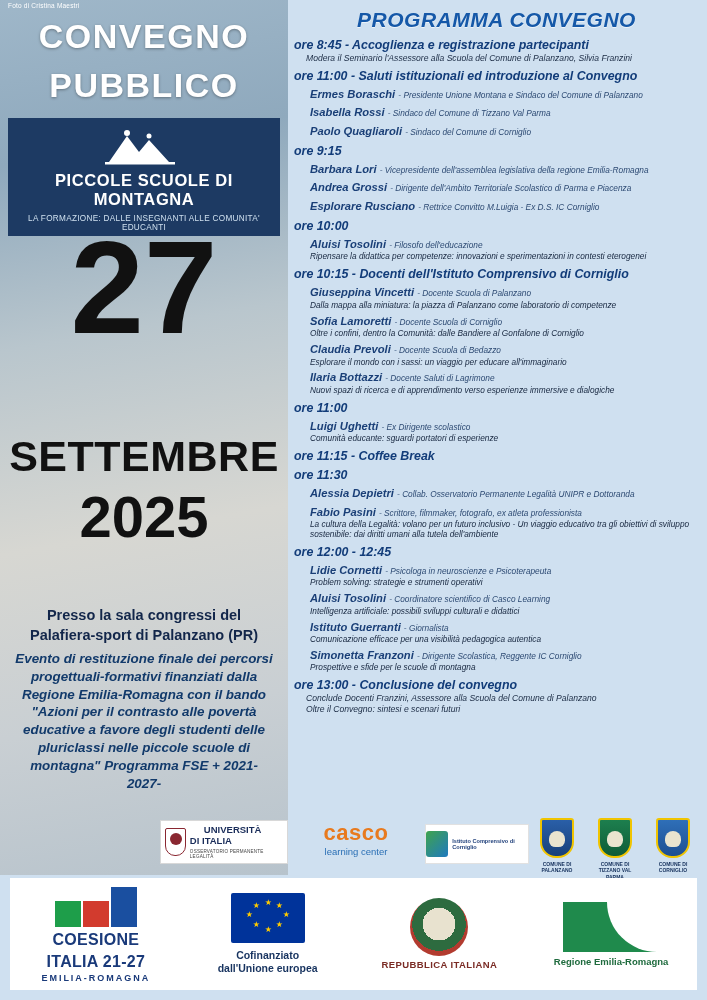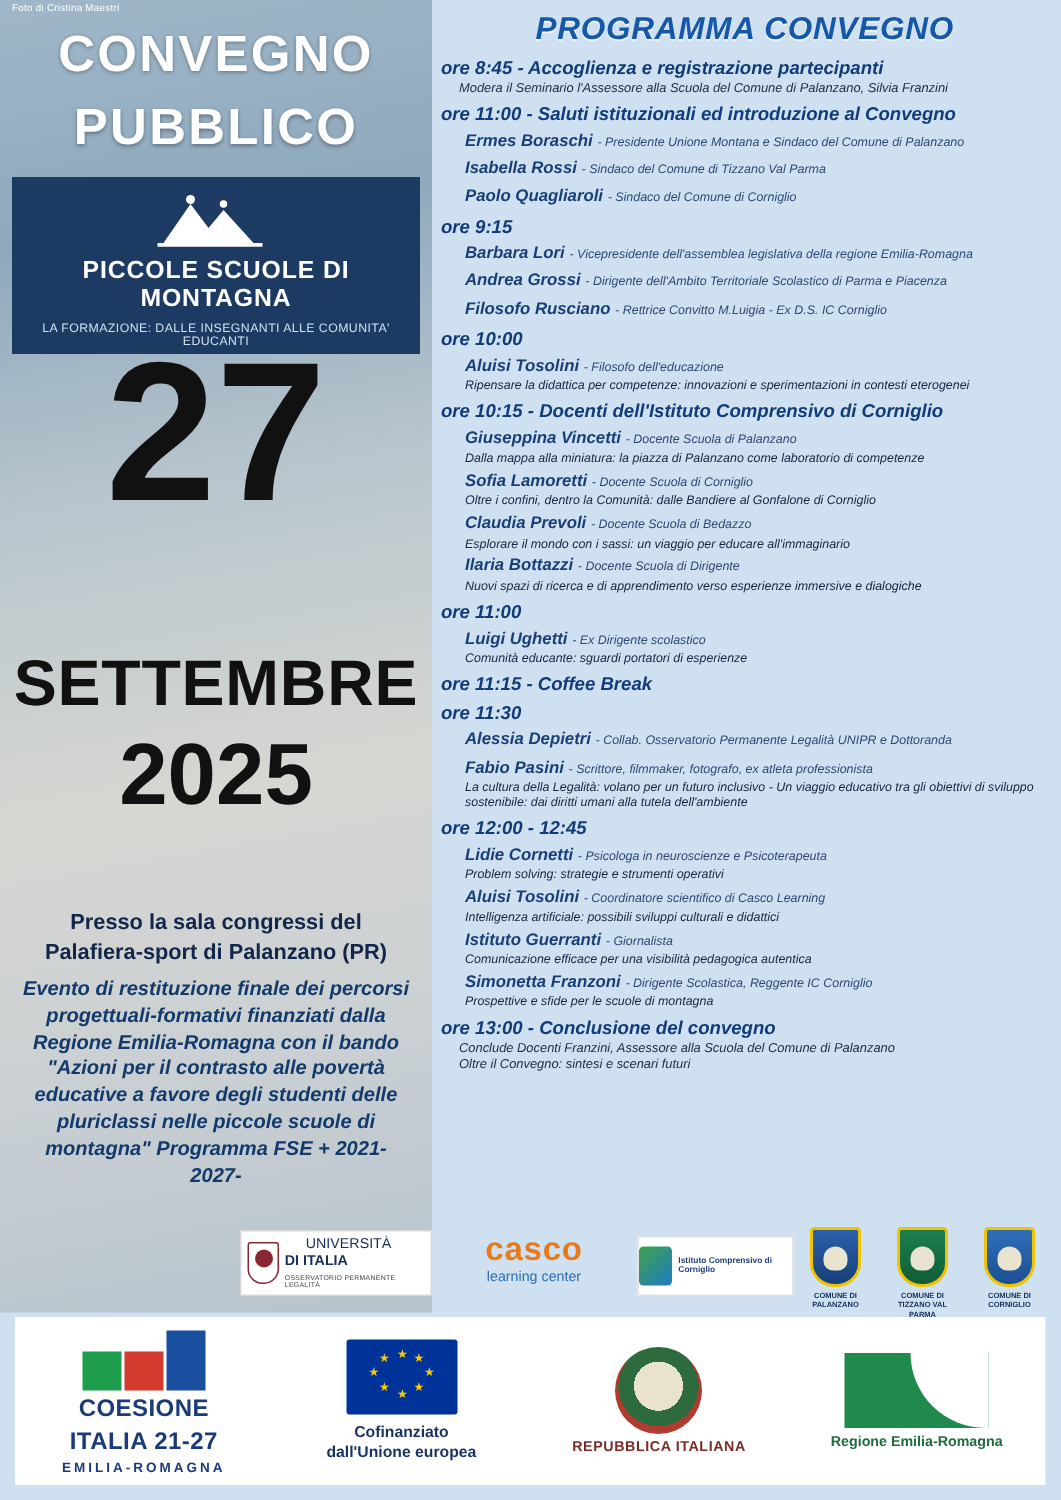--- a/index.html
+++ b/index.html
@@ -95,21 +95,21 @@
     display: flex; align-items: center; padding: 3px 4px; gap: 4px;
   }
   .uni-shield {
     width: 22px; height: 28px; background: #fff; border: 1px solid #8a2731;
     border-radius: 2px 2px 10px 10px; position: relative;
   }
   .uni-shield:after {
     content:""; position:absolute; left:4px; top:4px; width:12px; height:12px;
     background:#8a2731; border-radius:50%;
   }
-  .uni-txt-1 { font-size: 9.5px; font-weight: normal; color:#1a2d5a; line-height:1.1;padding-left:14px; }
+  .uni-txt-1 { font-size: 9.5px; font-weight: bold; color:#1a2d5a; line-height:1.1;padding-left:14px; }
   .uni-txt-2 { font-size: 9.5px; font-weight: bold; color:#1a2d5a; line-height:1.1; }
   .uni-txt-3 { font-size: 4.6px; color:#444; margin-top:3px; letter-spacing:.2px;}
   .casco {
     position: absolute; left: 300px; top: 822px; width: 112px; text-align:center;
   }
   .casco-word { font-size: 22px; font-weight: bold; color: #e87a1e; letter-spacing: .5px; line-height: 1; }
   .casco-sub { font-size: 9.5px; color: #2a6fb5; margin-top: 2px; }
   .ic-logo {
     position: absolute; left: 425px; top: 824px; width: 104px; height: 40px;
     background: #fff; display: flex; align-items: center; justify-content: center; gap: 4px;
@@ -288,21 +288,21 @@
         </div>
         <div class="slot">
           <div class="slot-time">ore 9:15</div>
           <div class="person">
             <div><span class="p-name">Barbara Lori </span><span class="p-role">- Vicepresidente dell'assemblea legislativa della regione Emilia-Romagna</span></div>
           </div>
           <div class="person">
             <div><span class="p-name">Andrea Grossi </span><span class="p-role">- Dirigente dell'Ambito Territoriale Scolastico di Parma e Piacenza</span></div>
           </div>
           <div class="person">
-            <div><span class="p-name">Filosofo Rusciano </span><span class="p-role">- Rettrice Convitto M.Luigia - Ex D.S. IC Corniglio</span></div>
+            <div><span class="p-name">Esplorare Rusciano </span><span class="p-role">- Rettrice Convitto M.Luigia - Ex D.S. IC Corniglio</span></div>
           </div>
         </div>
         <div class="slot">
           <div class="slot-time">ore 10:00</div>
           <div class="person">
             <div><span class="p-name">Aluisi Tosolini </span><span class="p-role">- Filosofo dell'educazione</span></div>
             <div class="p-desc">Ripensare la didattica per competenze: innovazioni e sperimentazioni in contesti eterogenei</div>
           </div>
         </div>
         <div class="slot">
@@ -313,21 +313,21 @@
           </div>
           <div class="person">
             <div><span class="p-name">Sofia Lamoretti </span><span class="p-role">- Docente Scuola di Corniglio</span></div>
             <div class="p-desc">Oltre i confini, dentro la Comunità: dalle Bandiere al Gonfalone di Corniglio</div>
           </div>
           <div class="person">
             <div><span class="p-name">Claudia Prevoli </span><span class="p-role">- Docente Scuola di Bedazzo</span></div>
             <div class="p-desc">Esplorare il mondo con i sassi: un viaggio per educare all'immaginario</div>
           </div>
           <div class="person">
-            <div><span class="p-name">Ilaria Bottazzi </span><span class="p-role">- Docente Scuola di Dirigente</span></div>
+            <div><span class="p-name">Ilaria Bottazzi </span><span class="p-role">- Docente Saluti di Lagrimone</span></div>
             <div class="p-desc">Nuovi spazi di ricerca e di apprendimento verso esperienze immersive e dialogiche</div>
           </div>
         </div>
         <div class="slot">
           <div class="slot-time">ore 11:00</div>
           <div class="person">
             <div><span class="p-name">Luigi Ughetti </span><span class="p-role">- Ex Dirigente scolastico</span></div>
             <div class="p-desc">Comunità educante: sguardi portatori di esperienze</div>
           </div>
         </div>

